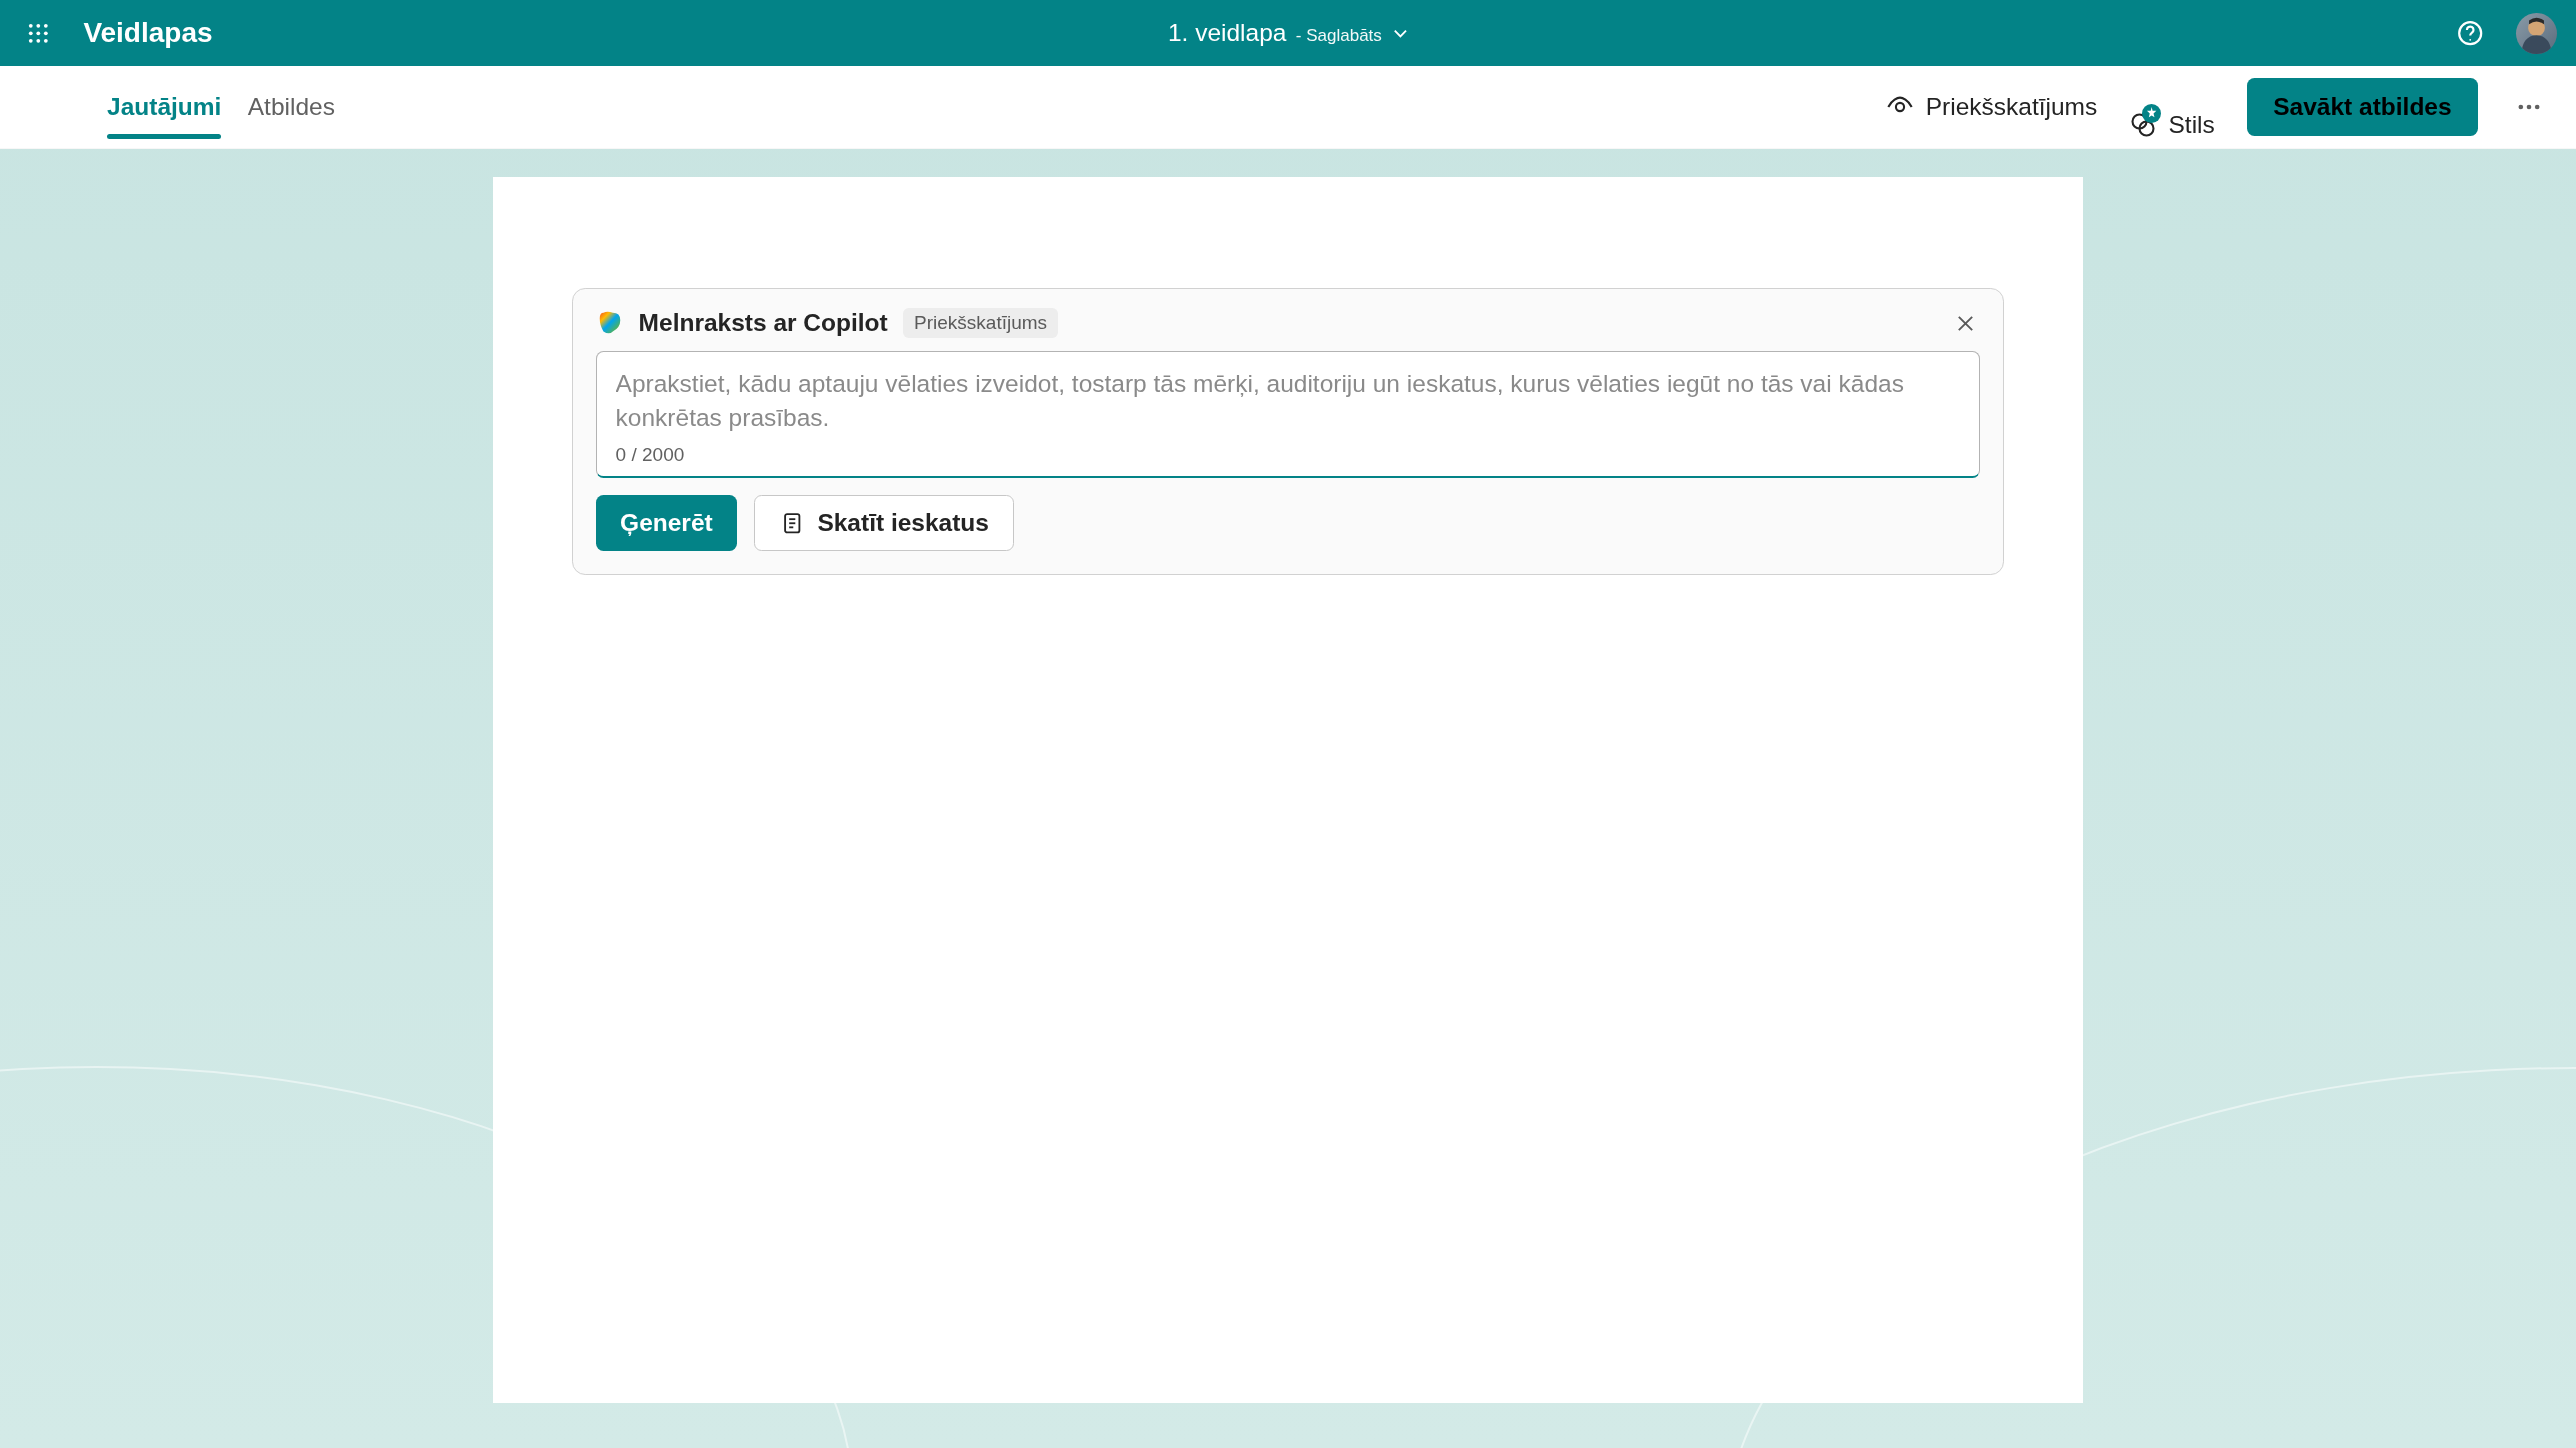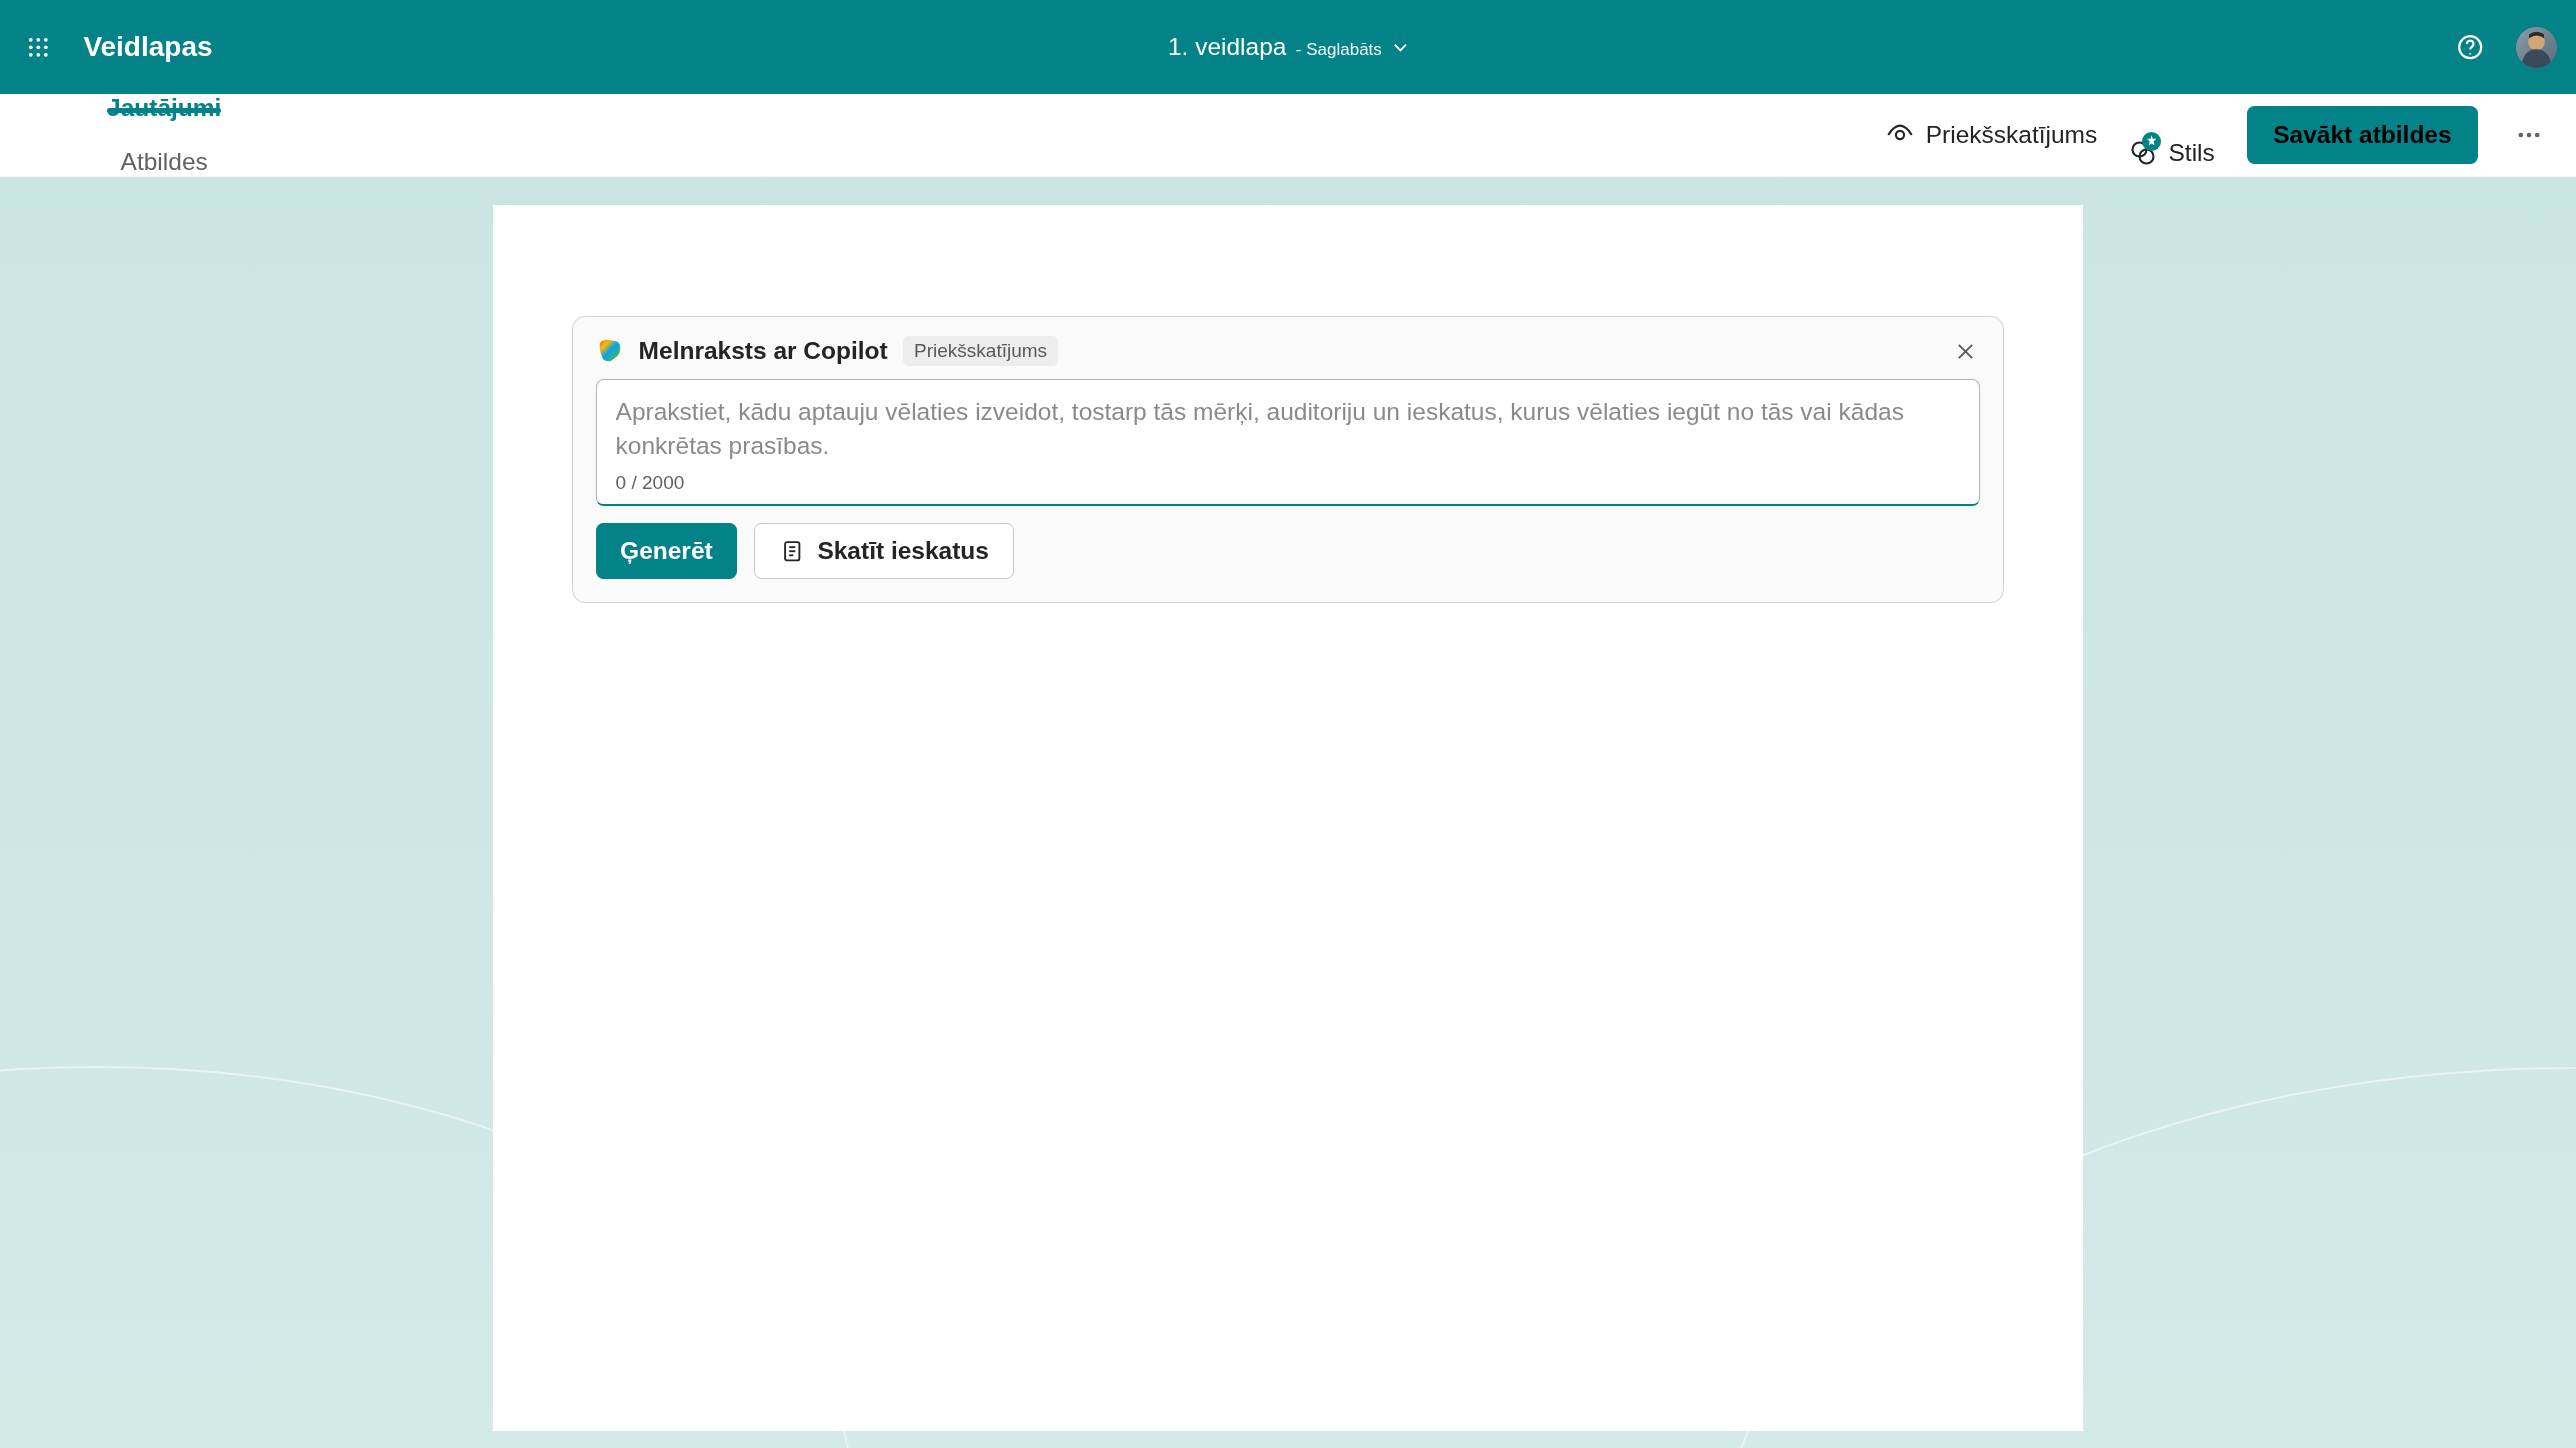--- a/index.html
+++ b/index.html
@@ -21,21 +21,21 @@
   left: -660px; bottom: -471px;
   border-width: 2.8px;
 }
 body::after {
   width: 1697px; height: 943px;
   right: -849px; bottom: -566px;
   border-width: 2.8px;
 }
 
 .top-bar {
-  height: 94px;
+  height: 66px;
   background: #038387;
   display: flex;
   align-items: center;
   padding: 8px 19px;
   position: relative;
   z-index: 10;
 }
 .waffle {
   width: 38px; height: 38px;
   display: flex; align-items: center; justify-content: center;
@@ -86,21 +86,21 @@
 .toolbar {
   height: 83px;
   background: #fff;
   display: flex;
   align-items: center;
   padding: 0 28px;
   position: relative;
   z-index: 10;
   border-bottom: 0.9px solid rgba(0,0,0,0.03);
 }
-.tabs { display: flex; gap: 26.4px; height: 100%; align-items: center; margin-left: 79px; flex-direction: column; }
+.tabs { display: flex; gap: 26.4px; height: 100%; align-items: center; margin-left: 79px; }
 .tab {
   font-size: 24.5px;
   color: #616161;
   cursor: pointer;
   height: 100%;
   display: flex;
   align-items: center;
   position: relative;
 }
 .tab.active {

